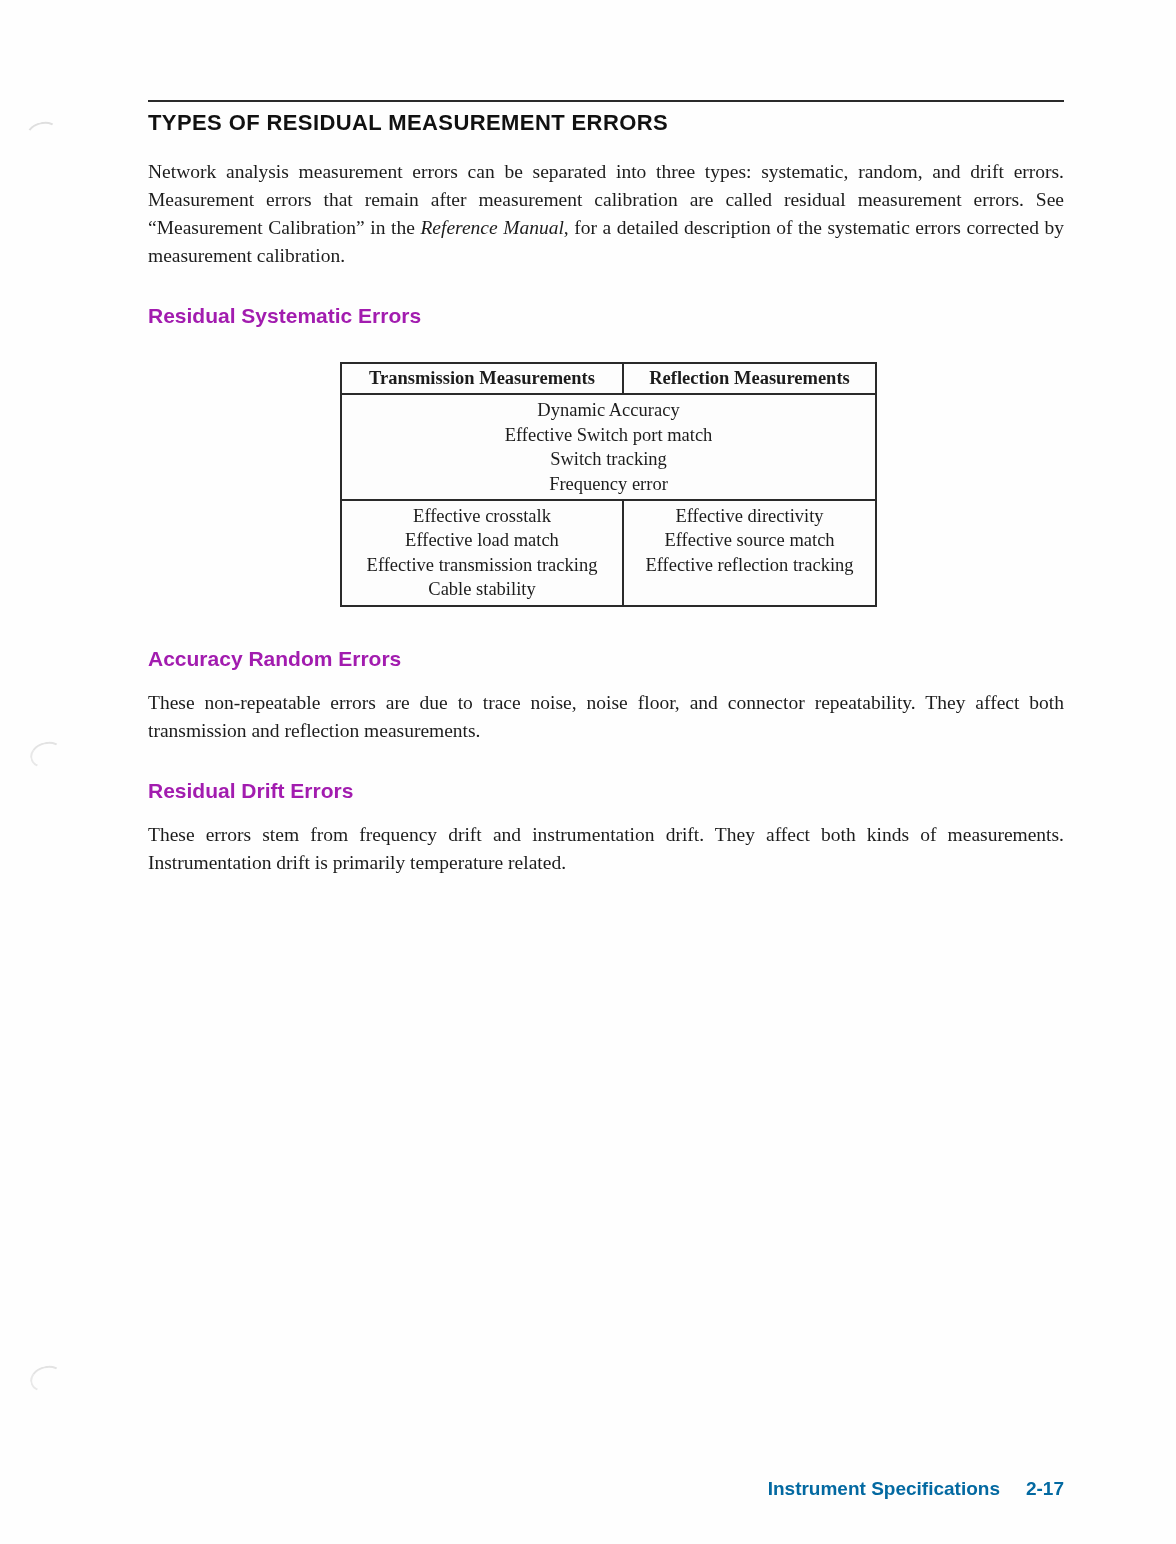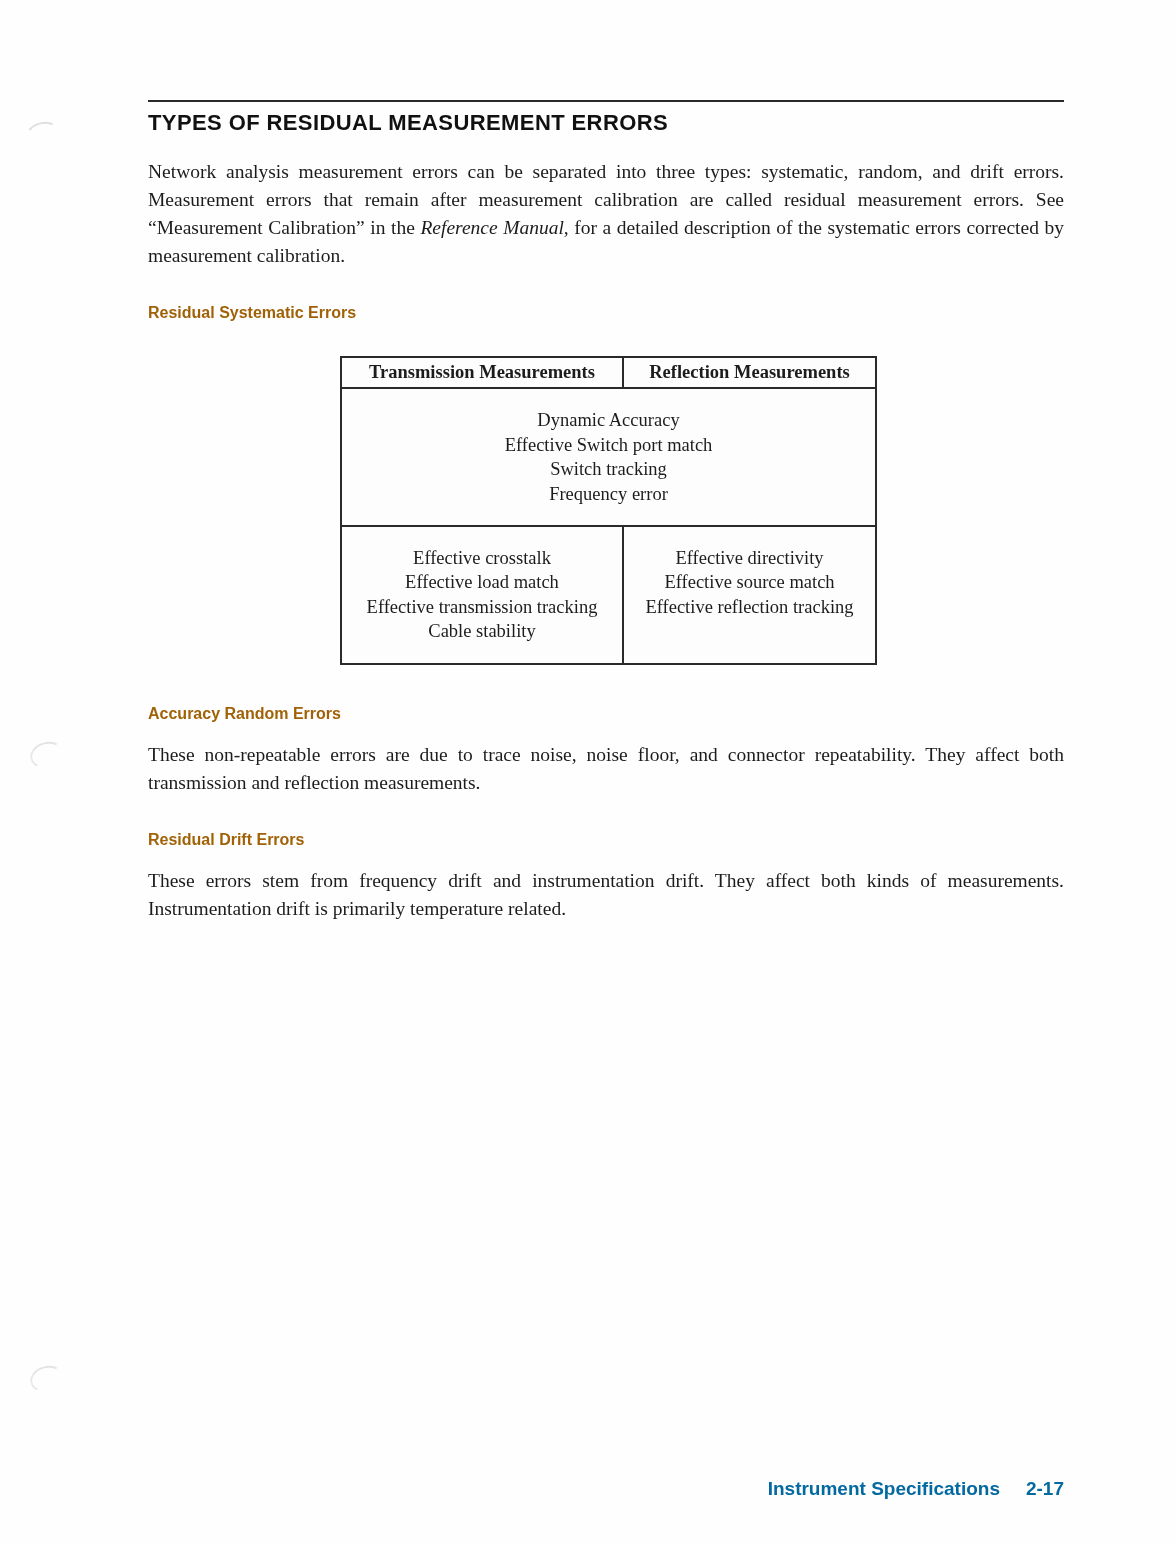--- a/index.html
+++ b/index.html
@@ -41,37 +41,37 @@
     font-size: 19.5px;
     line-height: 1.44;
     text-align: justify;
     color: #1c1c1c;
     margin-bottom: 26px;
   }
   p.body-text em { }
   h2.section-heading {
     font-family: "Liberation Sans", sans-serif;
     font-weight: 700;
-    font-size: 16px;
-    color: #a16207;
+    font-size: 21px;
+    color: #a21caf;
     margin: 34px 0 18px 0;
   }
   .table-wrap {
     margin: 34px 0 40px 192px;
   }
   table.err-table {
     border-collapse: collapse;
     font-size: 18.5px;
     color: #1c1c1c;
     background: #fdfdfd;
   }
   table.err-table th,
   table.err-table td {
     border: 2px solid #2a2a2a;
-    padding: 19px 10px;
+    padding: 3px 10px;
     text-align: center;
     vertical-align: top;
   }
   table.err-table th {
     font-family: "Liberation Serif", serif;
     font-weight: 700;
     font-size: 18.5px;
     padding: 4px 14px;
   }
   table.err-table .line {

